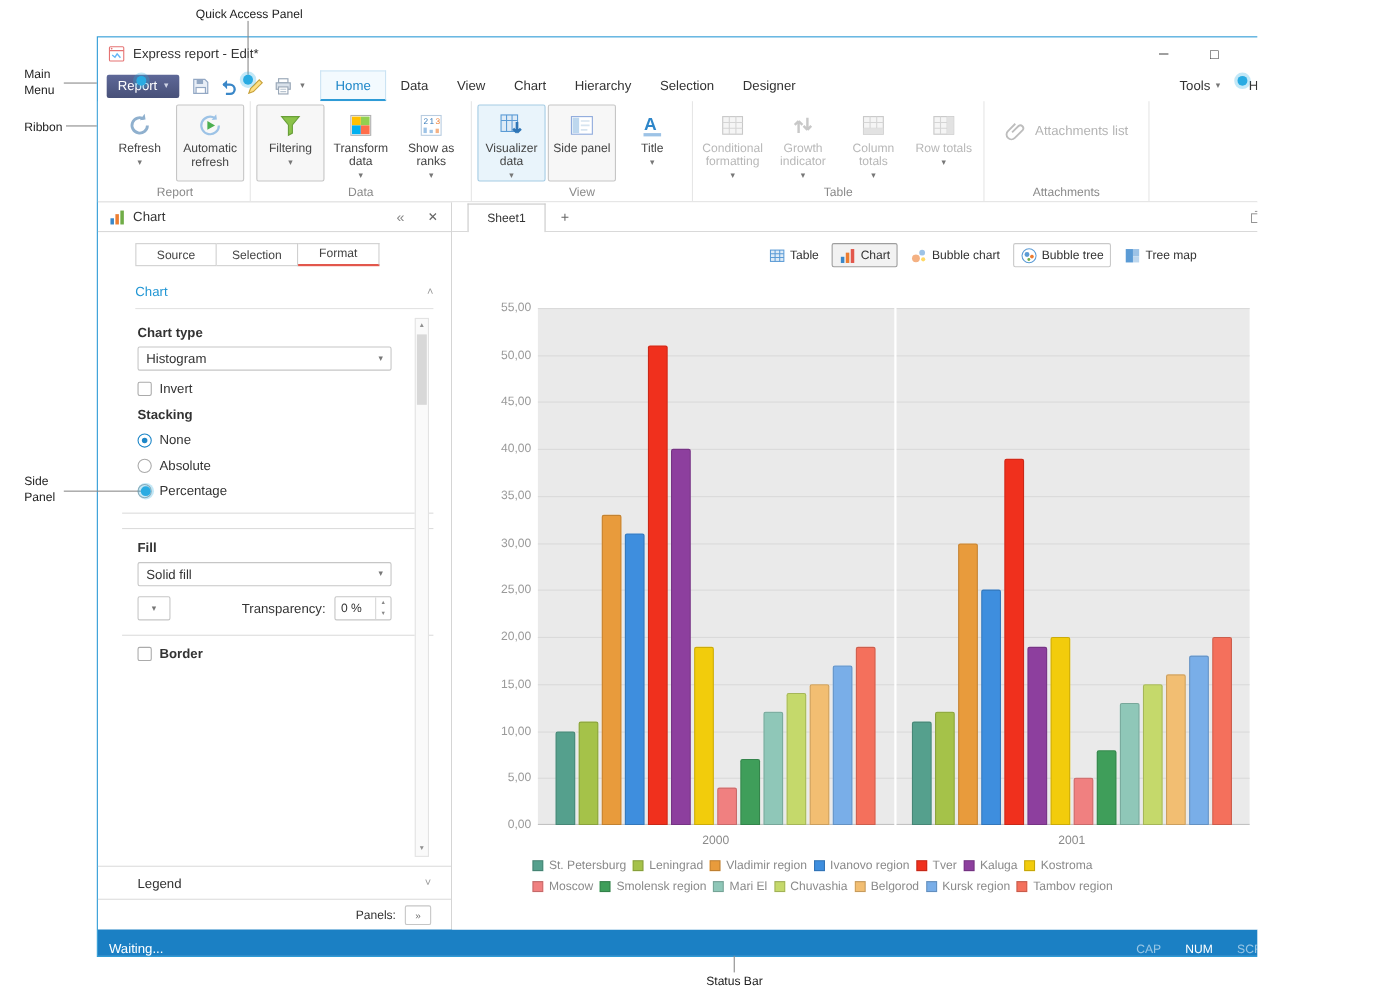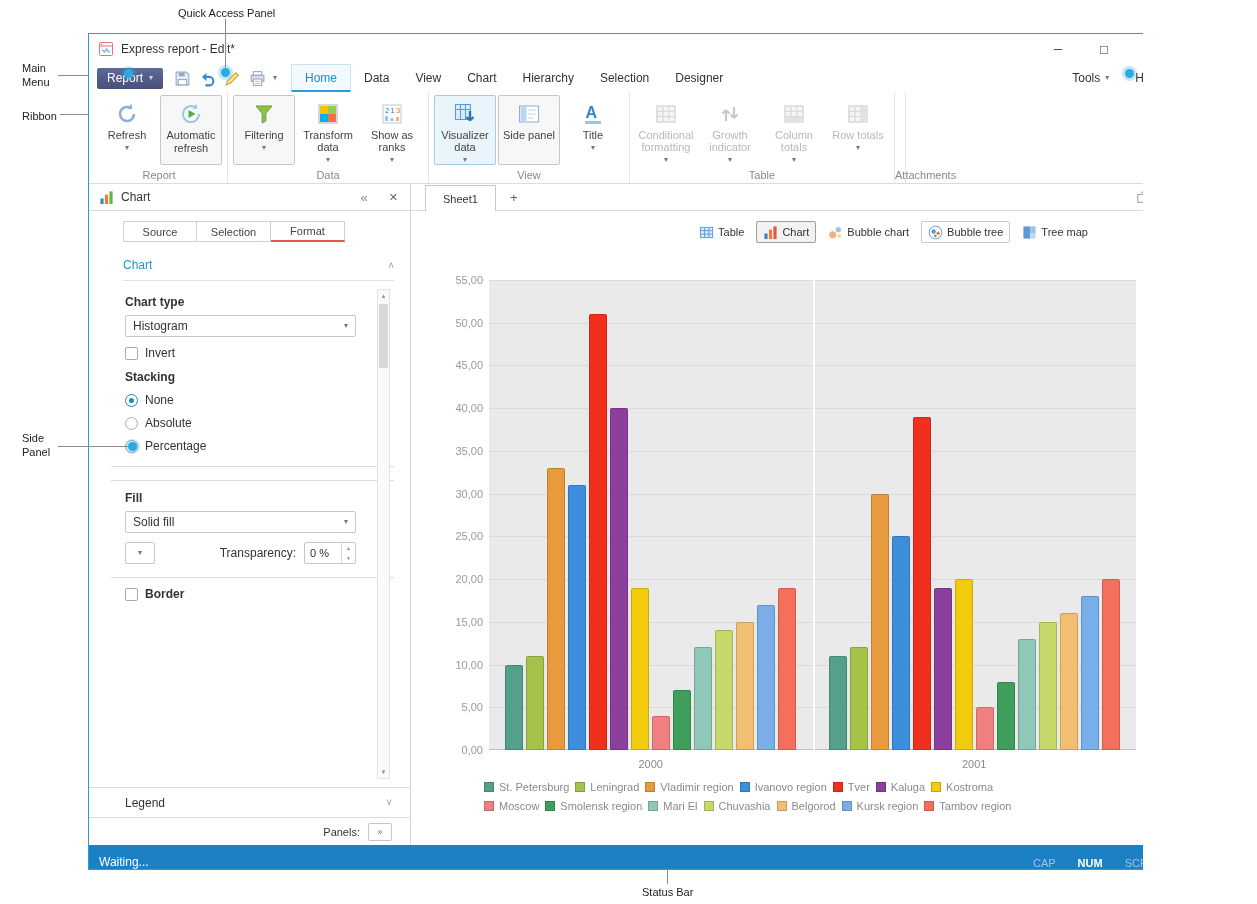--- a/index.html
+++ b/index.html
@@ -102,21 +102,21 @@
 #x-labels{position:absolute;left:78px;top:547px;width:647px;display:flex}
 #x-labels div{width:50%;text-align:center;font-size:11px;color:#8A8A8A}
 #chart-legend{position:absolute;left:73px;top:570px;display:flex;flex-direction:column;gap:7px}
 .legrow{display:flex;gap:6px}
 .legitem{display:flex;align-items:center;gap:5px;font-size:11px;color:#8A8A8A}
 .legswatch{width:10px;height:10px;box-shadow:inset 0 0 0 1px rgba(0,0,0,.18);flex:0 0 auto}
 
 .statusbar{height:24px;background:#1B80C4;display:flex;align-items:flex-end;padding:0 10px;color:#fff;font-size:12px;flex:0 0 auto}
 .statusright{margin-left:auto;display:flex;gap:4px}
 .sind{padding:0 9px;font-size:11px;color:rgba(255,255,255,.55)}
-.sind.active{color:#fff;font-weight:bold}
+.sind.active{color:#fff;font-weight:normal}
 .icn svg{display:block}
 </style>
 </head>
 <body>
 
 <div class="canvas">
 
   <div class="ann" style="left:178px;top:6px">Quick Access Panel</div>
   <div class="ann" style="left:22px;top:61px;width:42px">Main Menu</div>
   <div class="ann" style="left:22px;top:109px">Ribbon</div>
@@ -353,20 +353,30 @@
                   <rect x="15" y="4" width="6" height="16" fill="#E2E2E2"></rect>
                 </svg>
               </span>
               <span class="rlabel">Row totals</span>
               <span class="caret">▾</span>
             </div>
           </div>
           <div class="rglabel">Table</div>
         </div>
         <div class="rgroup">
+          <div class="rrow">
+            <div class="rbtn dis wide">
+              <span class="icn">
+                <svg width="20" height="20" viewBox="0 0 24 24">
+                  <path d="M8.5 12.5l7-7a3.2 3.2 0 0 1 4.5 4.5l-8.5 8.5a5.3 5.3 0 0 1-7.5-7.5L12 3" fill="none" stroke="#BDBDBD" stroke-width="2"></path>
+                </svg>
+              </span>
+              <span class="rlabel">Attachments list</span>
+            </div>
+          </div>
           <div class="rglabel">Attachments</div>
         </div>
       </div>
 
     <div class="content">
 
       <div class="sidepanel">
         <div class="sp-header">
           <span class="icn" id="sp-icon">
               <svg width="15" height="15" viewBox="0 0 16 16">

